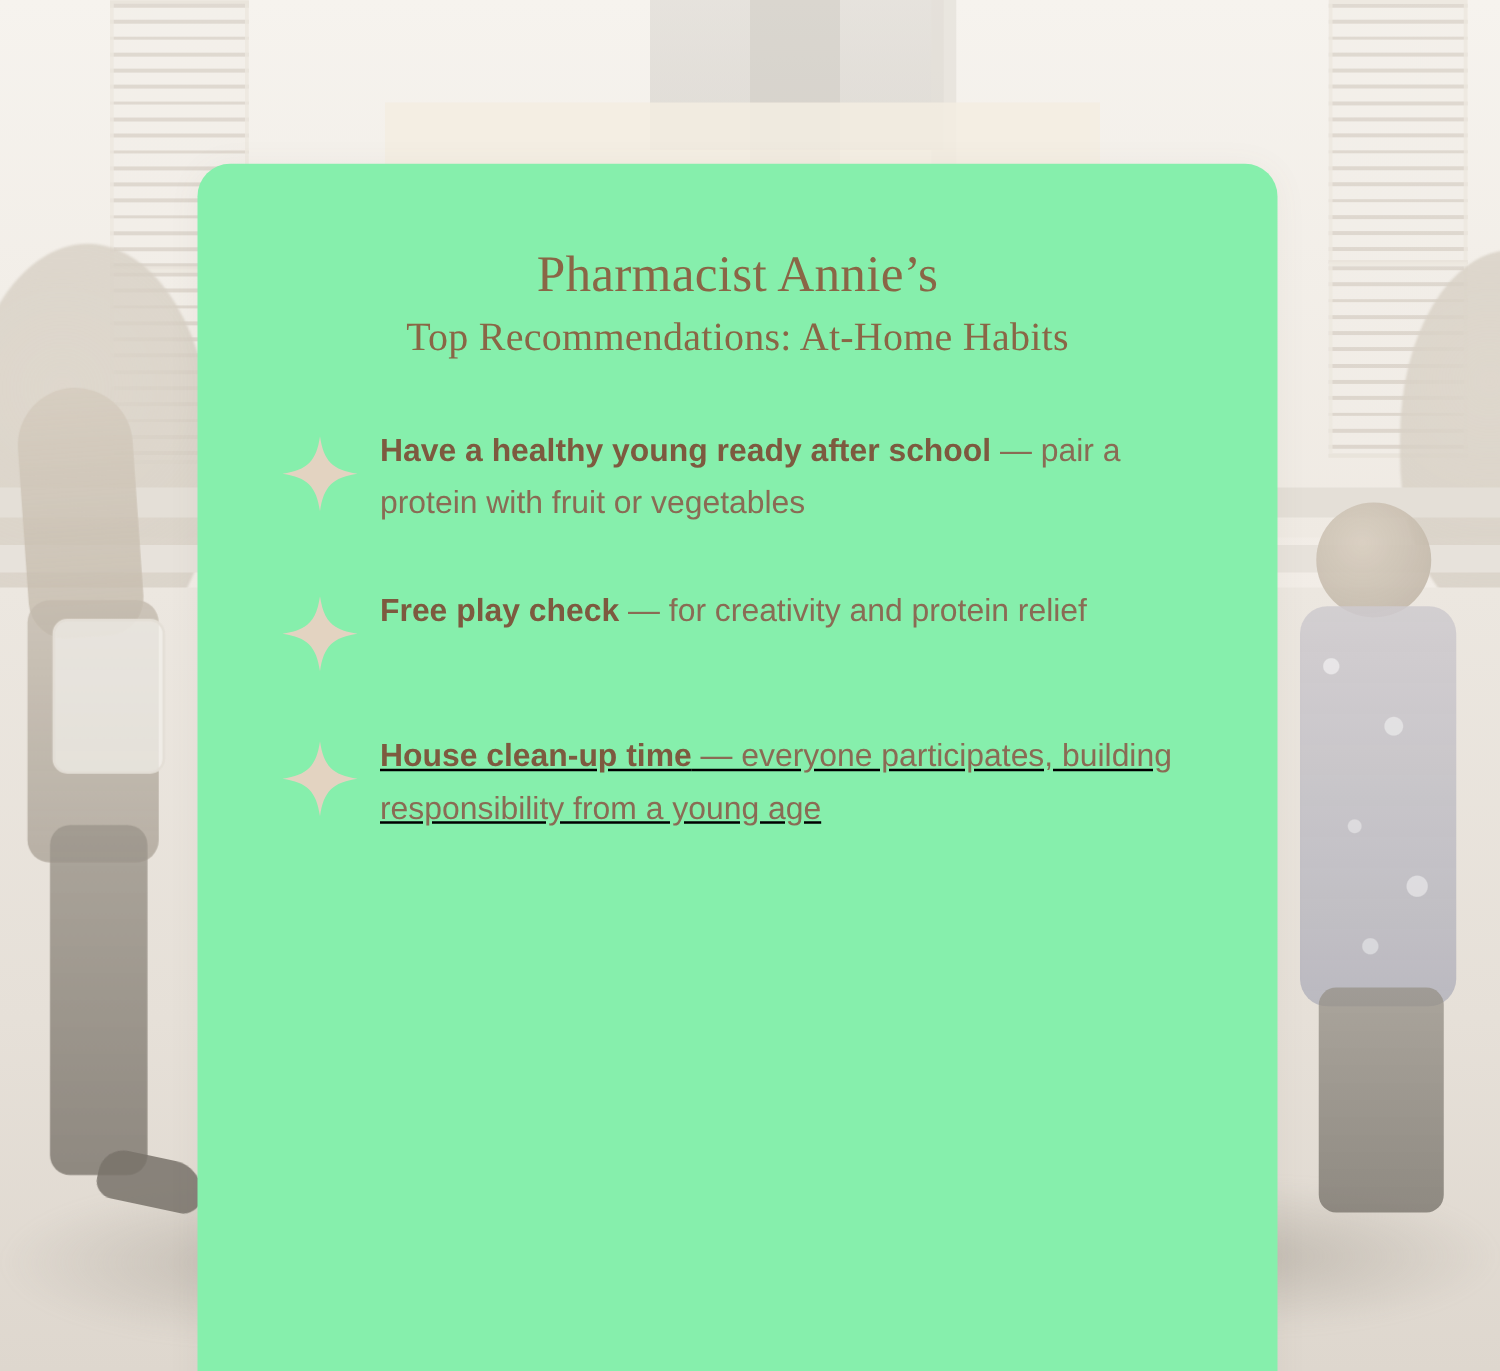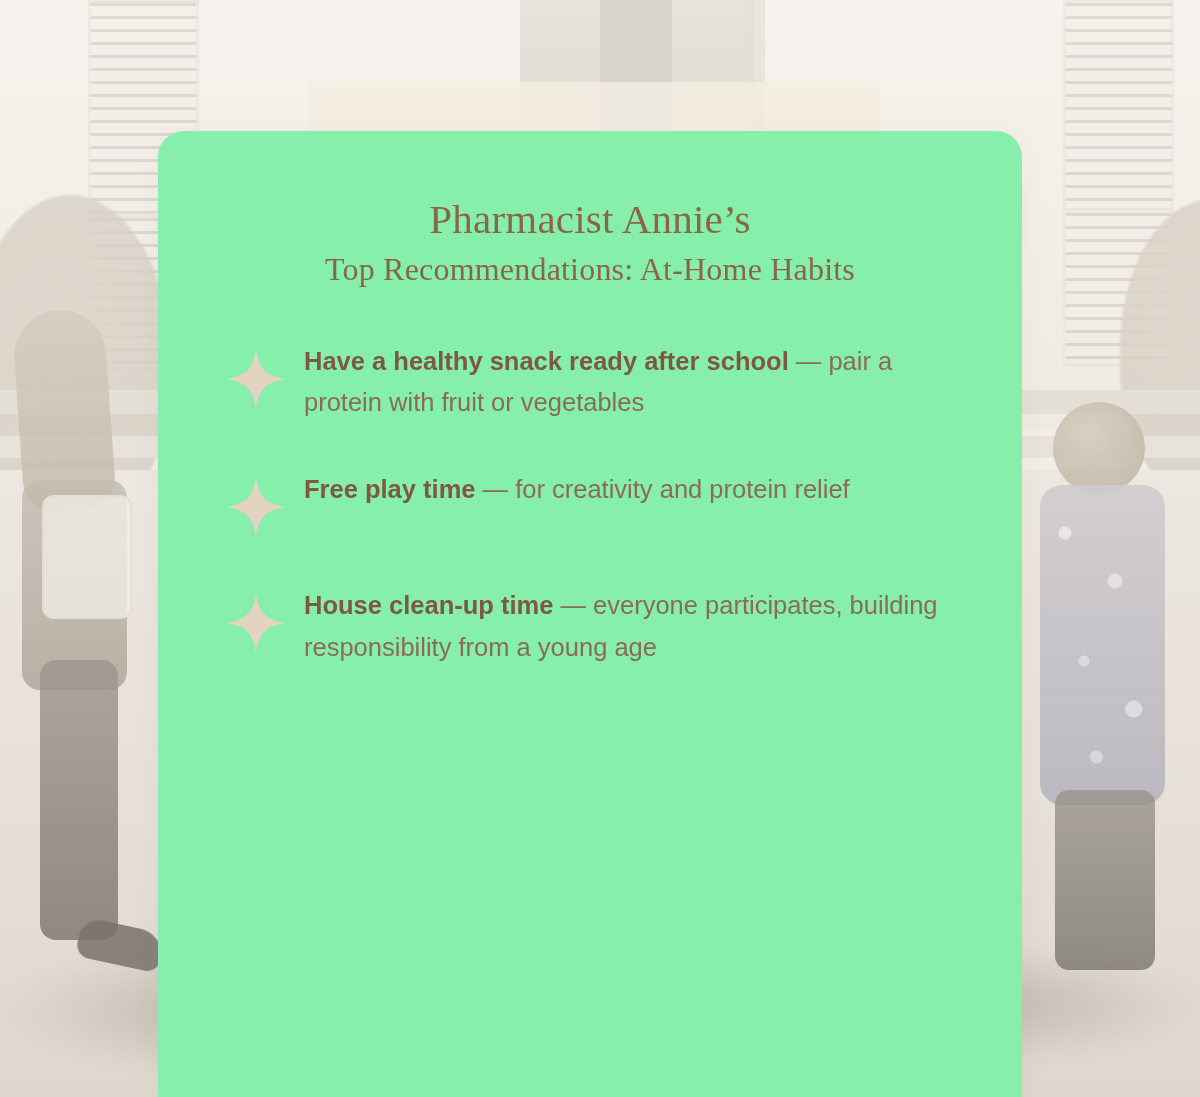--- a/index.html
+++ b/index.html
@@ -204,21 +204,21 @@
   .list {
     margin: 48px 0 0 0;
     padding: 0;
     list-style: none;
   }
   .item {
     display: flex;
     align-items: flex-start;
     margin-bottom: 46px;
   }
-  .item:last-child { margin-bottom: 2px; }
+  .item:last-child { margin-bottom: 2px; text-decoration: underline; }
 
   .sparkle {
     flex: 0 0 64px;
     height: 64px;
     margin-top: 6px;
     margin-left: 4px;
     position: relative;
   }
   .sparkle svg { display: block; }
 
@@ -285,33 +285,33 @@
 
       <ul class="list">
 
         <li class="item">
           <span class="sparkle">
             <svg width="64" height="64" viewBox="0 0 64 64" aria-hidden="true">
               <path d="M32 2 C35 22 42 29 62 32 C42 35 35 42 32 62 C29 42 22 35 2 32 C22 29 29 22 32 2 Z" fill="#e3d3c1"></path>
             </svg>
           </span>
           <span class="item-text">
-            <span class="lead">Have a healthy snack ready after school</span><span> — pair a protein with fruit or vegetables</span>
+            <span class="lead">Have a healthy young ready after school</span><span> — pair a protein with fruit or vegetables</span>
           </span>
         </li>
 
 
         <li class="item">
           <span class="sparkle">
             <svg width="64" height="64" viewBox="0 0 64 64" aria-hidden="true">
               <path d="M32 2 C35 22 42 29 62 32 C42 35 35 42 32 62 C29 42 22 35 2 32 C22 29 29 22 32 2 Z" fill="#e3d3c1"></path>
             </svg>
           </span>
           <span class="item-text">
-            <span class="lead">Free play time</span><span> — for creativity and protein relief</span>
+            <span class="lead">Free play check</span><span> — for creativity and protein relief</span>
           </span>
         </li>
 
         <li class="item">
           <span class="sparkle">
             <svg width="64" height="64" viewBox="0 0 64 64" aria-hidden="true">
               <path d="M32 2 C35 22 42 29 62 32 C42 35 35 42 32 62 C29 42 22 35 2 32 C22 29 29 22 32 2 Z" fill="#e3d3c1"></path>
             </svg>
           </span>
           <span class="item-text">

